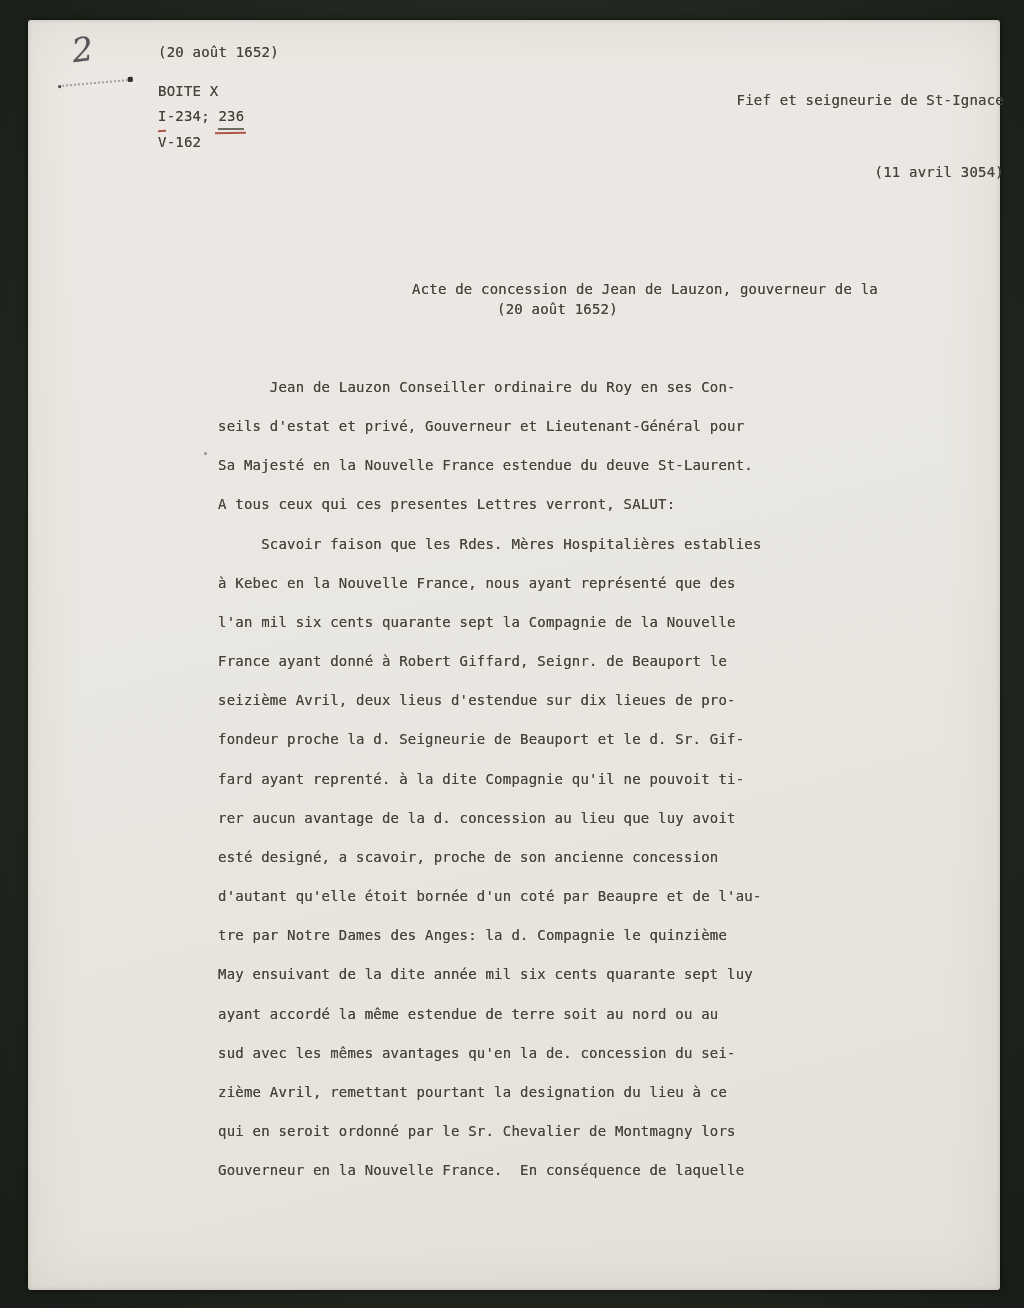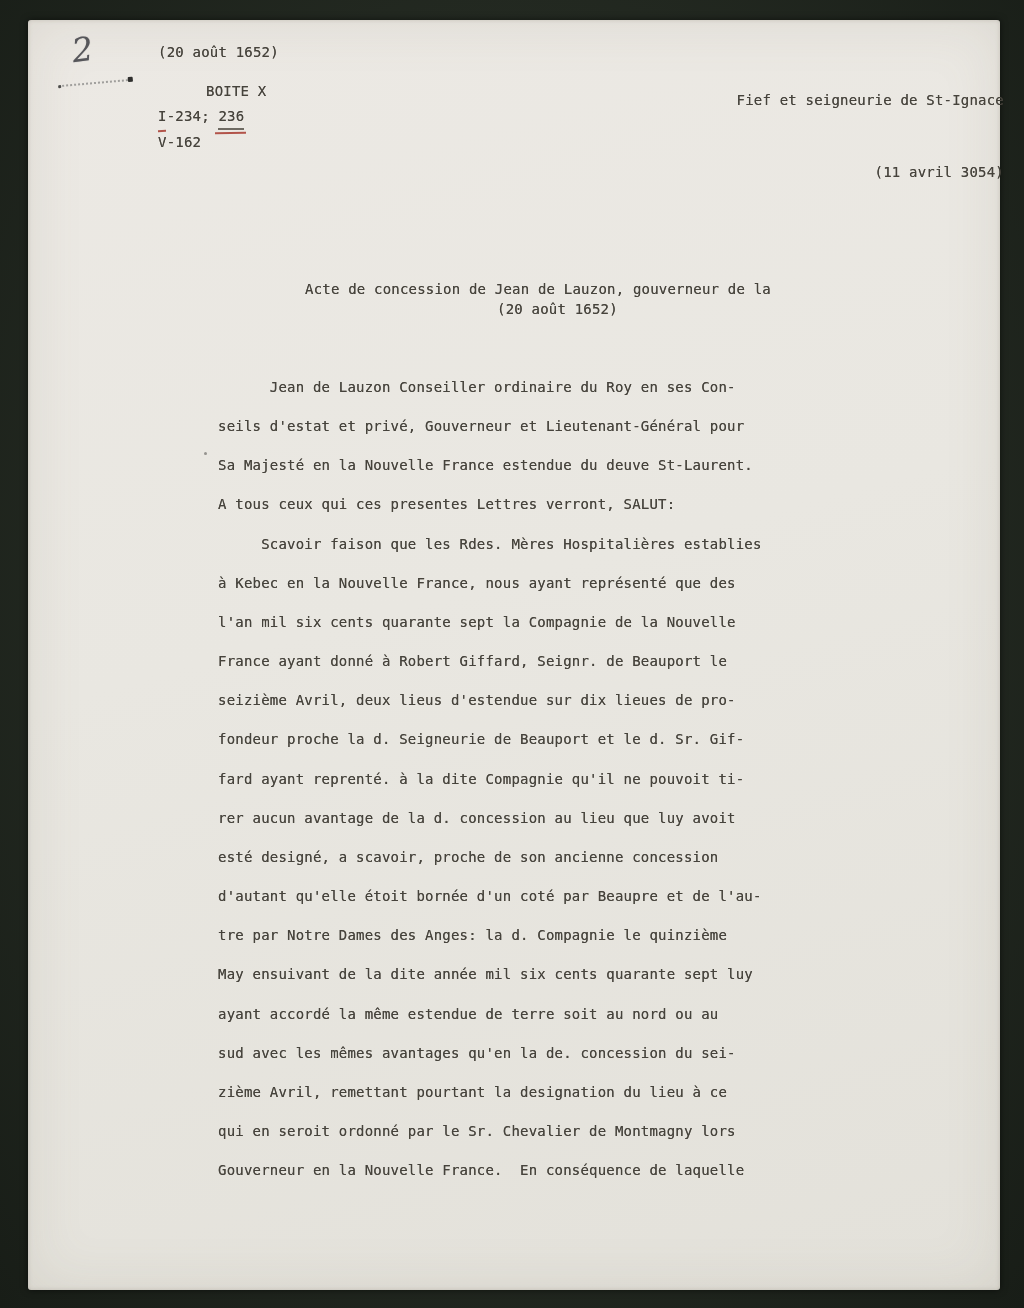--- a/index.html
+++ b/index.html
@@ -33,39 +33,39 @@
     position:absolute;left:34px;top:62px;width:66px;height:0;
     border-top:2px dotted rgba(120,120,118,0.65);transform:rotate(-5deg);
   }
   .pencil-line::before{
     content:"";position:absolute;left:-4px;top:-2px;width:3px;height:3px;background:#4c4c4a;border-radius:1px;
   }
   .pencil-line::after{
     content:"";position:absolute;right:-5px;top:-4px;width:5px;height:5px;background:#2f2f2d;border-radius:1px;
   }
   .hdr-left-date{left:130px;top:20px;}
-  .hdr-left-boite{left:130px;top:59px;margin-left:48px;}
+  .hdr-left-boite{left:130px;top:59px;}
   .hdr-left-ref1{left:130px;top:84px;}
   .hdr-left-ref2{left:130px;top:110px;text-align:right;}
   .u-i{position:relative;display:inline-block;}
   .u-i::after{
     content:"";position:absolute;left:0;right:1px;bottom:-3px;height:2px;
     background:var(--red-underline,#b2544a);transform:rotate(-2deg);
   }
   .u-236{position:relative;display:inline-block;}
   .u-236::before{
     content:"";position:absolute;left:0;right:0;bottom:-1px;height:2px;background:#6e6a62;
   }
   .u-236::after{
     content:"";position:absolute;left:-3px;right:-2px;bottom:-5px;height:2px;
     background:var(--red-underline,#b2544a);transform:rotate(-1.2deg);
   }
   .hdr-right{left:592px;top:20px;width:384px;text-align:right;line-height:24px;}
   .title-block{left:217px;top:176px;width:740px;line-height:37.5px;}
-  .title-line1{padding-left:60px;}
+  .title-line1{padding-left:60px;text-align:center;}
   .title-date{position:absolute;left:252px;top:95px;}
   .body-block{left:190px;top:348px;width:780px;line-height:39.15px;}
   .speck{
     position:absolute;left:176px;top:432px;width:3px;height:3px;border-radius:50%;
     background:rgba(92,90,86,0.6);
   }
 </style>
 </head>
 <body>
 

